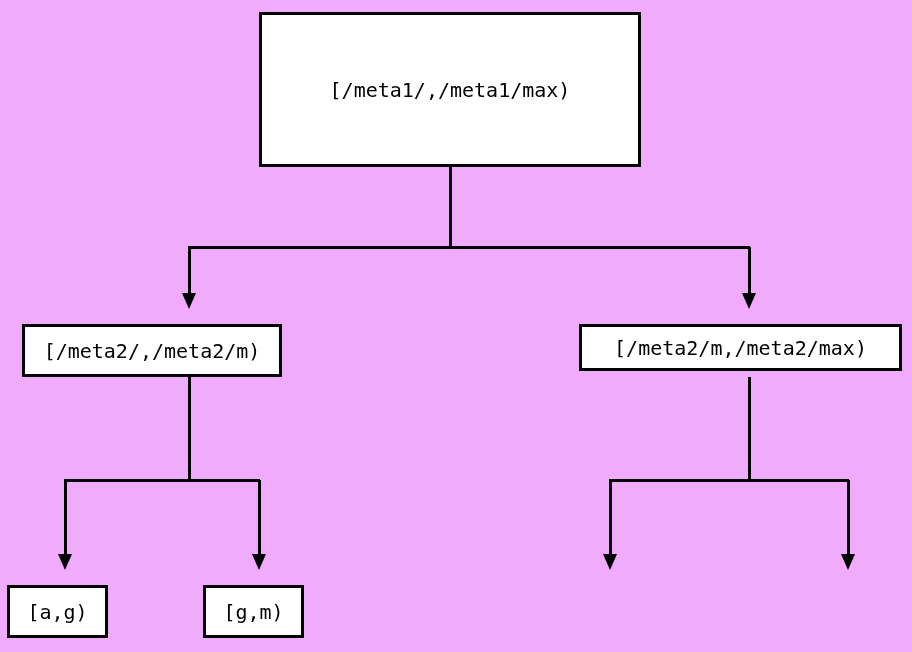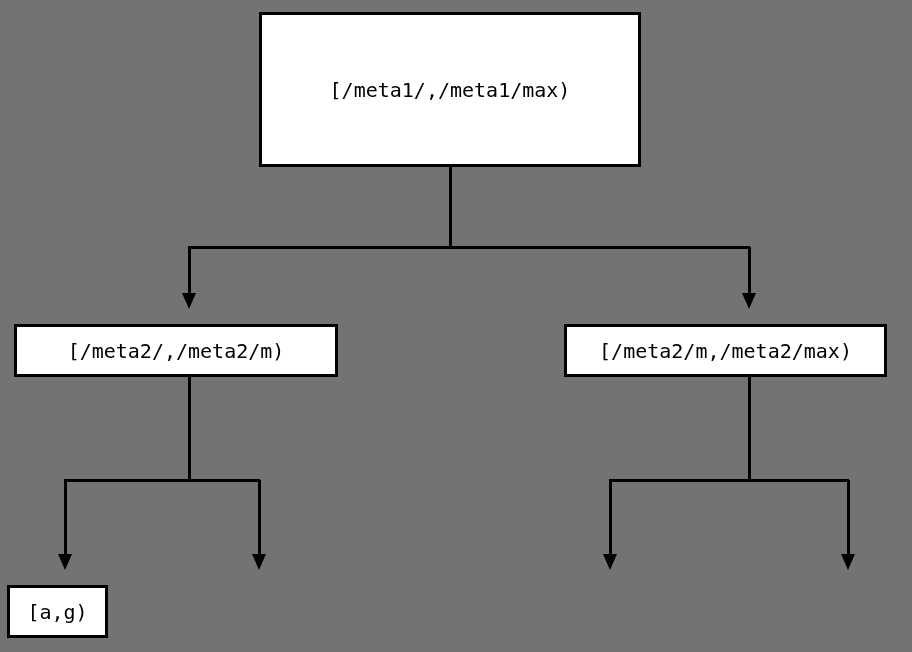--- a/index.html
+++ b/index.html
@@ -5,21 +5,21 @@
 <style>
   html, body {
     margin: 0;
     padding: 0;
     background: #ffffff;
   }
   #canvas {
     position: relative;
     width: 912px;
     height: 652px;
-    background: #737373;
+    background: #f0abfc;
     overflow: hidden;
     font-family: "DejaVu Sans Mono", "Liberation Mono", monospace;
   }
   svg.edges {
     position: absolute;
     left: 0;
     top: 0;
     width: 912px;
     height: 652px;
     pointer-events: none;
@@ -49,30 +49,30 @@
     white-space: pre;
     text-align: center;
   }
   .node-root {
     left: 259px;
     top: 12px;
     width: 382px;
     height: 155px;
   }
   .node-mid-left {
-    left: 14px;
+    left: 22px;
     top: 324px;
-    width: 324px;
+    width: 260px;
     height: 53px;
   }
   .node-mid-right {
-    left: 564px;
+    left: 579px;
     top: 324px;
     width: 323px;
-    height: 53px;
+    height: 47px;
   }
   .node-leaf {
     top: 585px;
     height: 53px;
   }
   .node-leaf-1 { left: 7px;   width: 101px; }
   .node-leaf-2 { left: 203px; width: 101px; }
   .node-leaf-3 { left: 552px; width: 101px; }
   .node-leaf-4 { left: 776px; width: 126px; }
   .node-label {
@@ -120,16 +120,19 @@
   </div>
 
   <div class="node node-mid-right">
     <span class="node-label">[/meta2/m,/meta2/max)</span>
   </div>
 
   <div class="node node-leaf node-leaf-1">
     <span class="node-label">[a,g)</span>
   </div>
 
+  <div class="node node-leaf node-leaf-2">
+    <span class="node-label">[g,m)</span>
+  </div>
 
 
 
 </div>
 
 </body></html>

